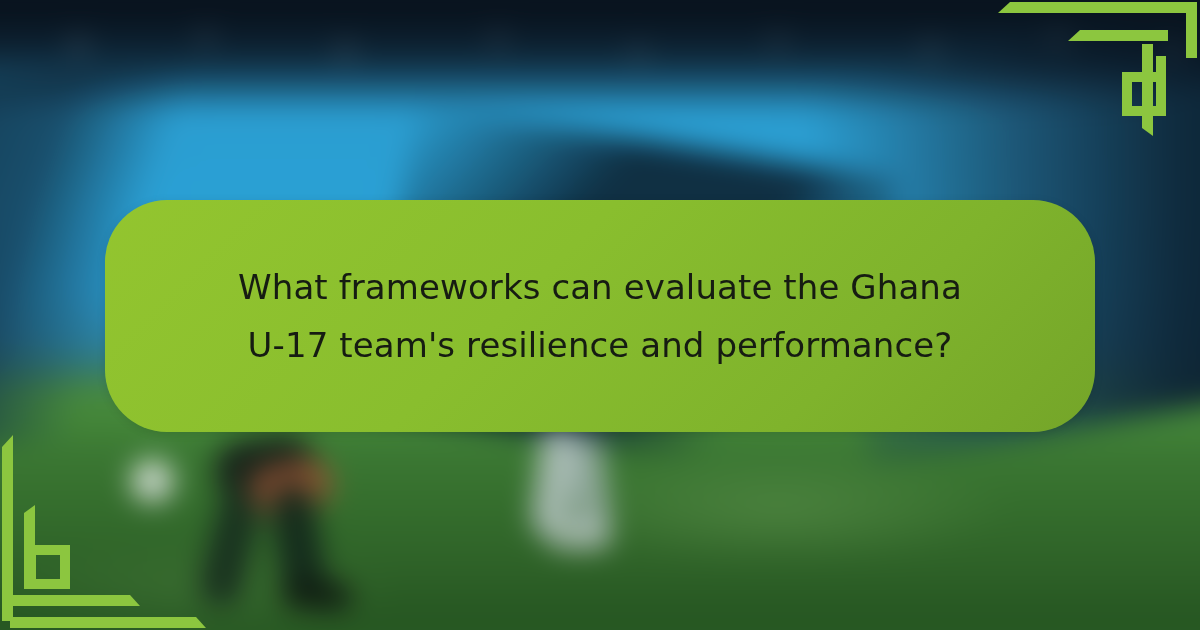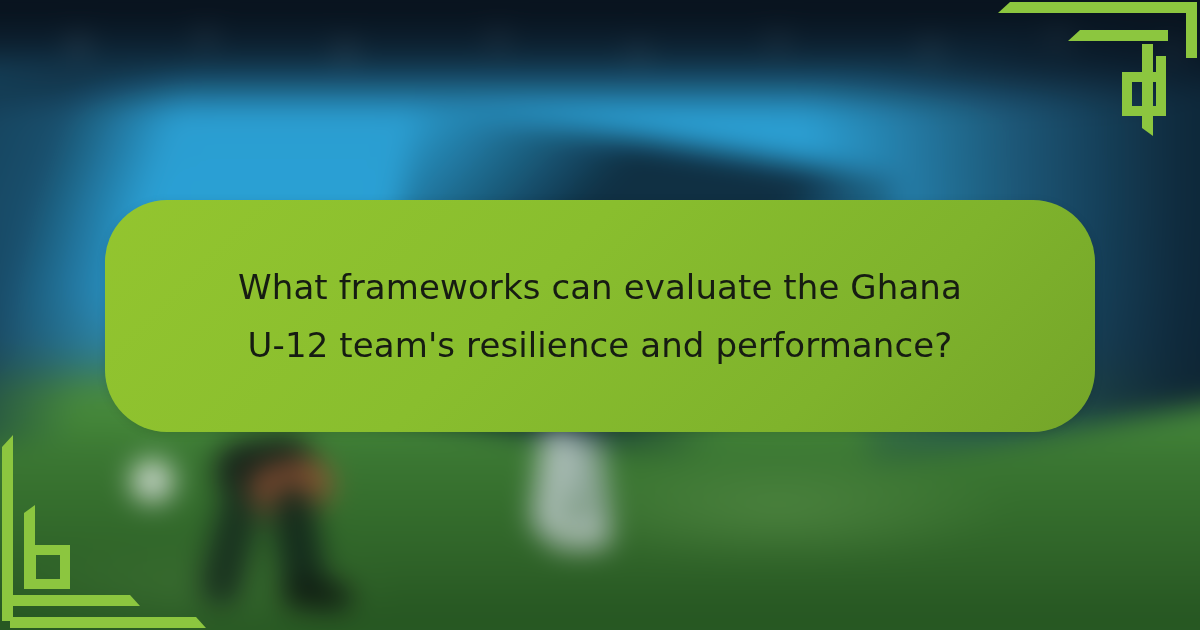--- a/index.html
+++ b/index.html
@@ -259,16 +259,16 @@
       <path d="M24 88 L35 80 L35 164 L24 164 Z"></path>
 
       <path d="M10 170 L130 170 L140 181 L10 181 Z"></path>
 
       <path d="M26 120 L70 120 L70 164 L26 164 Z M36 130 L36 154 L60 154 L60 130 Z"></path>
     </g>
   </svg>
 
   <div class="card">
     <div class="card-text">What frameworks can evaluate the Ghana
-U-12 team's resilience and performance?</div>
+U-17 team's resilience and performance?</div>
   </div>
 
 </div>
 
 </body></html>

